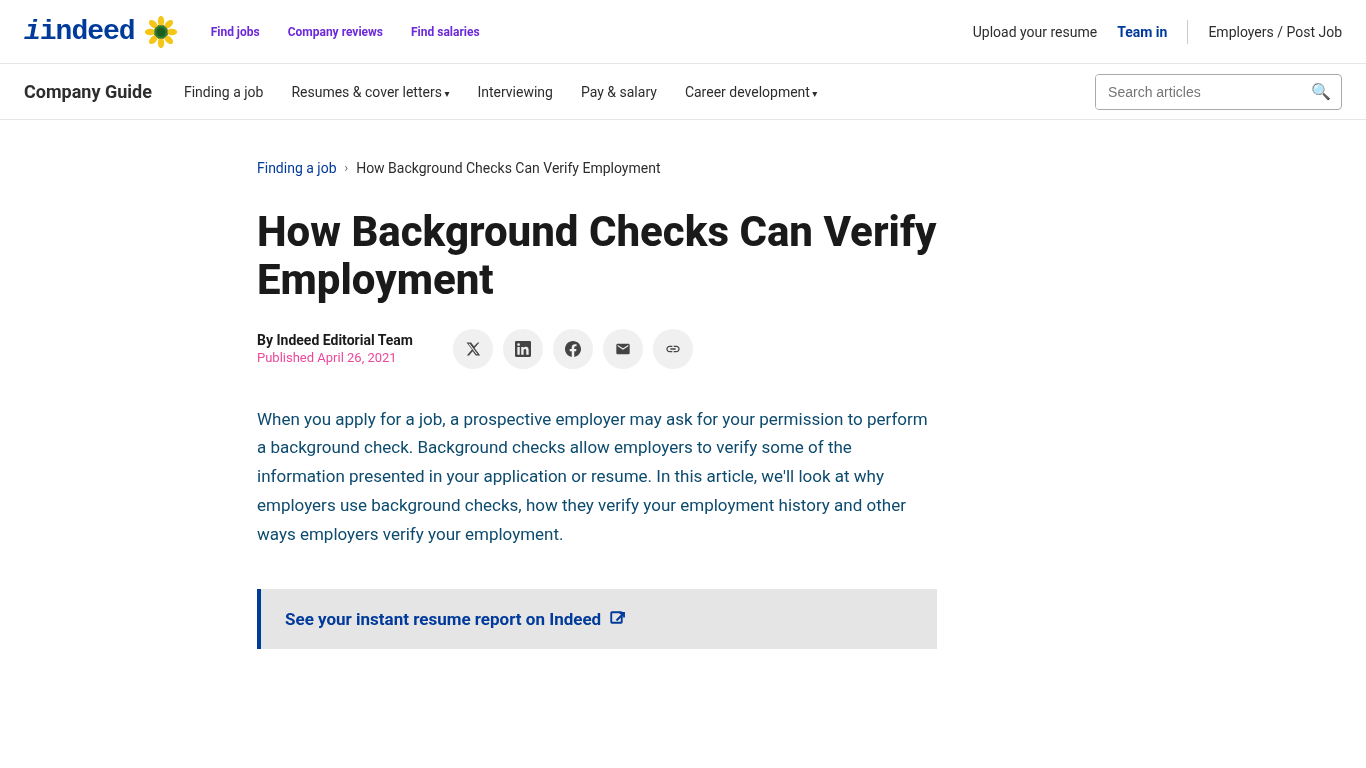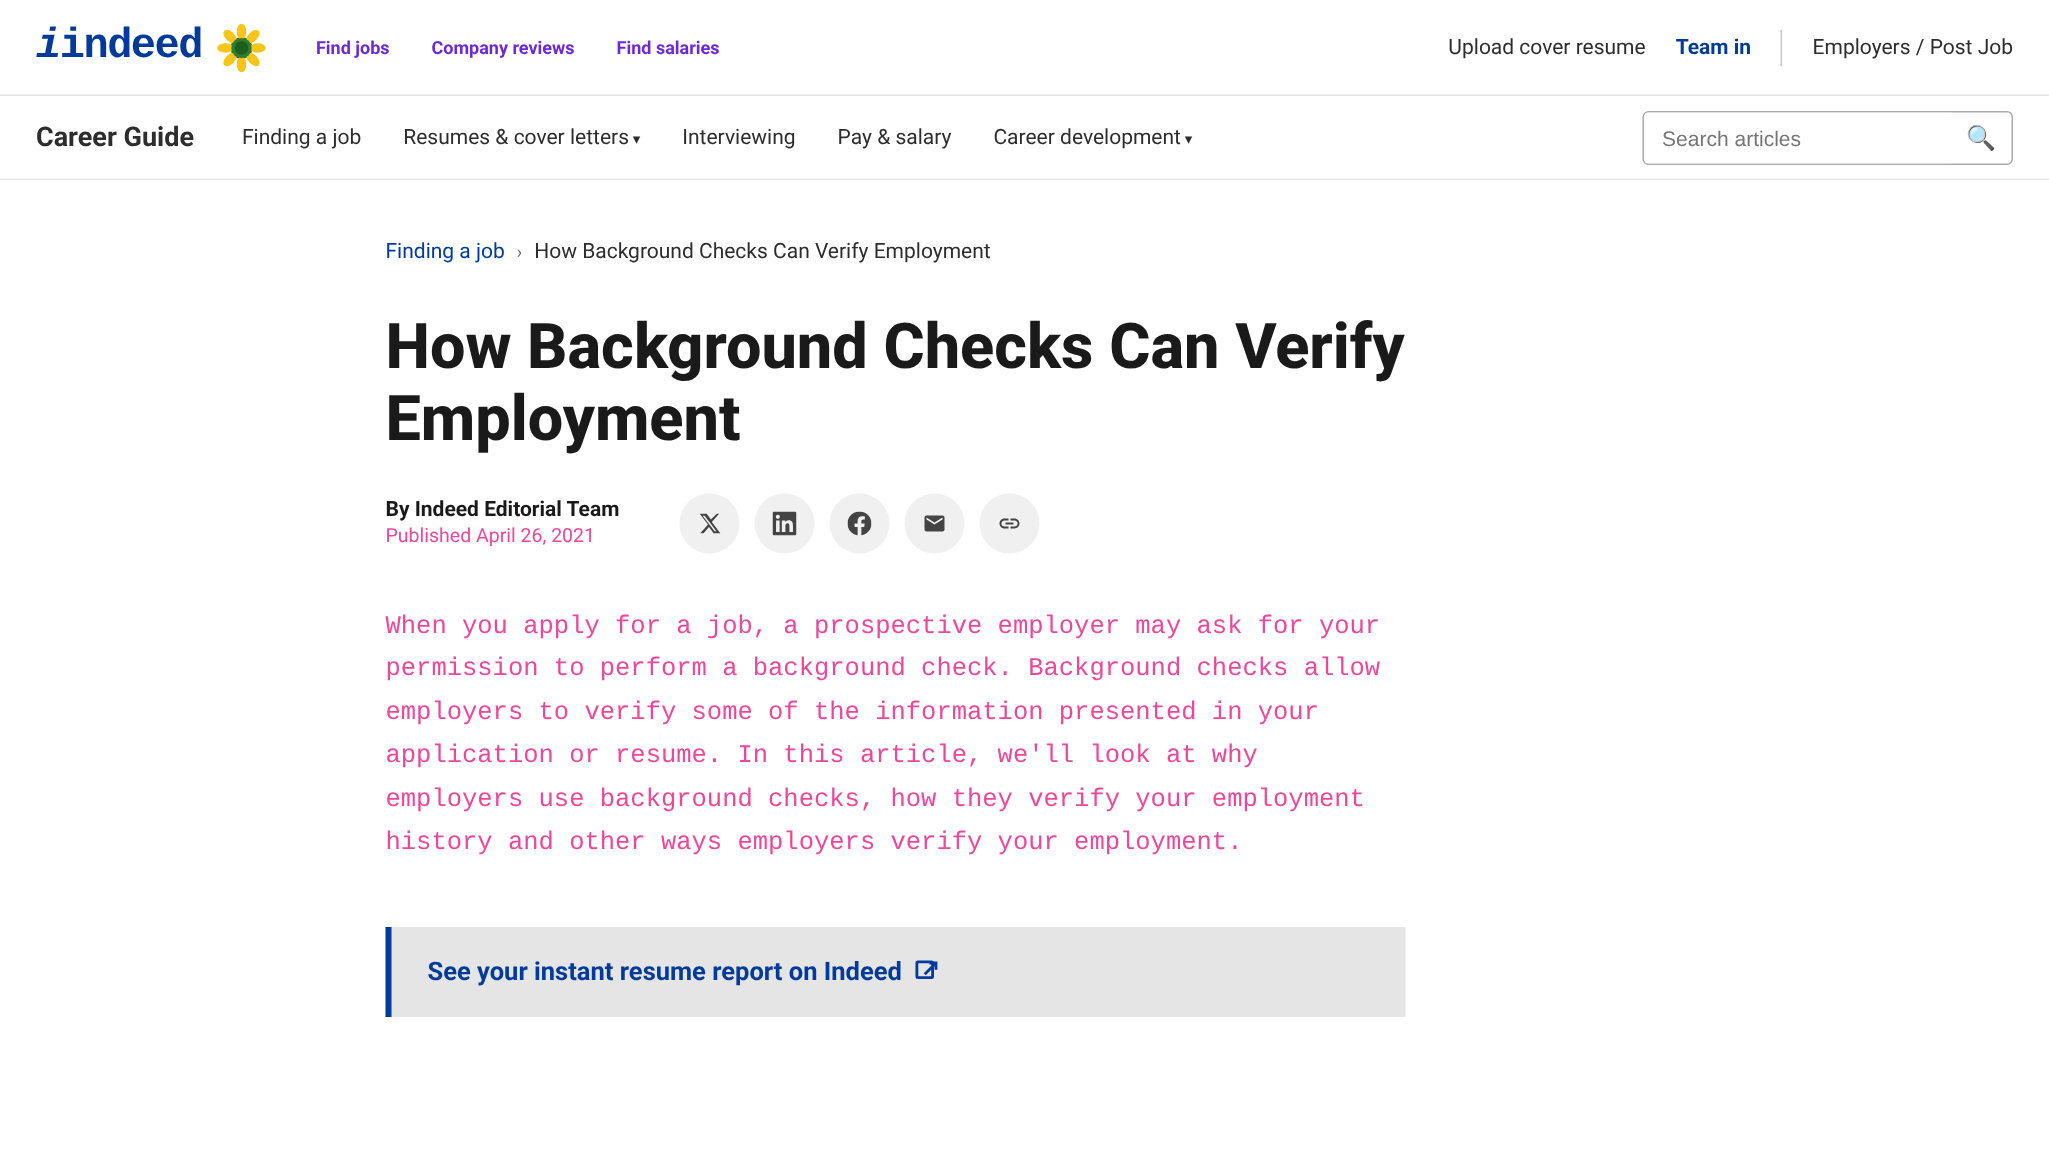--- a/index.html
+++ b/index.html
@@ -210,24 +210,23 @@
       align-items: center;
       justify-content: center;
       font-size: 15px;
       color: #444;
     }
 
     
     .article-body {
       font-size: 17px;
       line-height: 1.7;
-      color: #ec4899;
+      color: #0c4a6e;
       margin-bottom: 40px;
       max-width: 680px;
-      font-family: Liberation Mono, monospace;
     }
 
     
     .resume-cta {
       border-left: 4px solid #003A9B;
       padding: 20px 24px;
       background: #e5e5e5;
       max-width: 680px;
     }
     .resume-cta-link {
@@ -271,29 +270,29 @@
         <circle cx="20" cy="20" r="5" fill="#1B5E20"></circle>
       </svg>
     </div>
     <div class="top-nav-links">
       <a href="#">Find jobs</a>
       <a href="#">Company reviews</a>
       <a href="#">Find salaries</a>
     </div>
   </div>
   <div class="top-nav-right">
-    <a class="upload-resume" href="#">Upload cover resume</a>
+    <a class="upload-resume" href="#">Upload your resume</a>
     <a class="sign-in" href="#">Team in</a>
     <div class="divider-v"></div>
     <a class="employers-link" href="#">Employers / Post Job</a>
   </div>
 </nav>
 
 <nav class="career-nav">
-  <span class="career-guide-title">Career Guide</span>
+  <span class="career-guide-title">Company Guide</span>
   <div class="career-nav-links">
     <a href="#">Finding a job</a>
     <a class="with-arrow" href="#">Resumes &amp; cover letters</a>
     <a href="#">Interviewing</a>
     <a href="#">Pay &amp; salary</a>
     <a class="with-arrow" href="#">Career development</a>
   </div>
   <div class="search-area">
     <input class="search-input" type="text" placeholder="Search articles" style="">
     <button class="search-btn">🔍</button>

